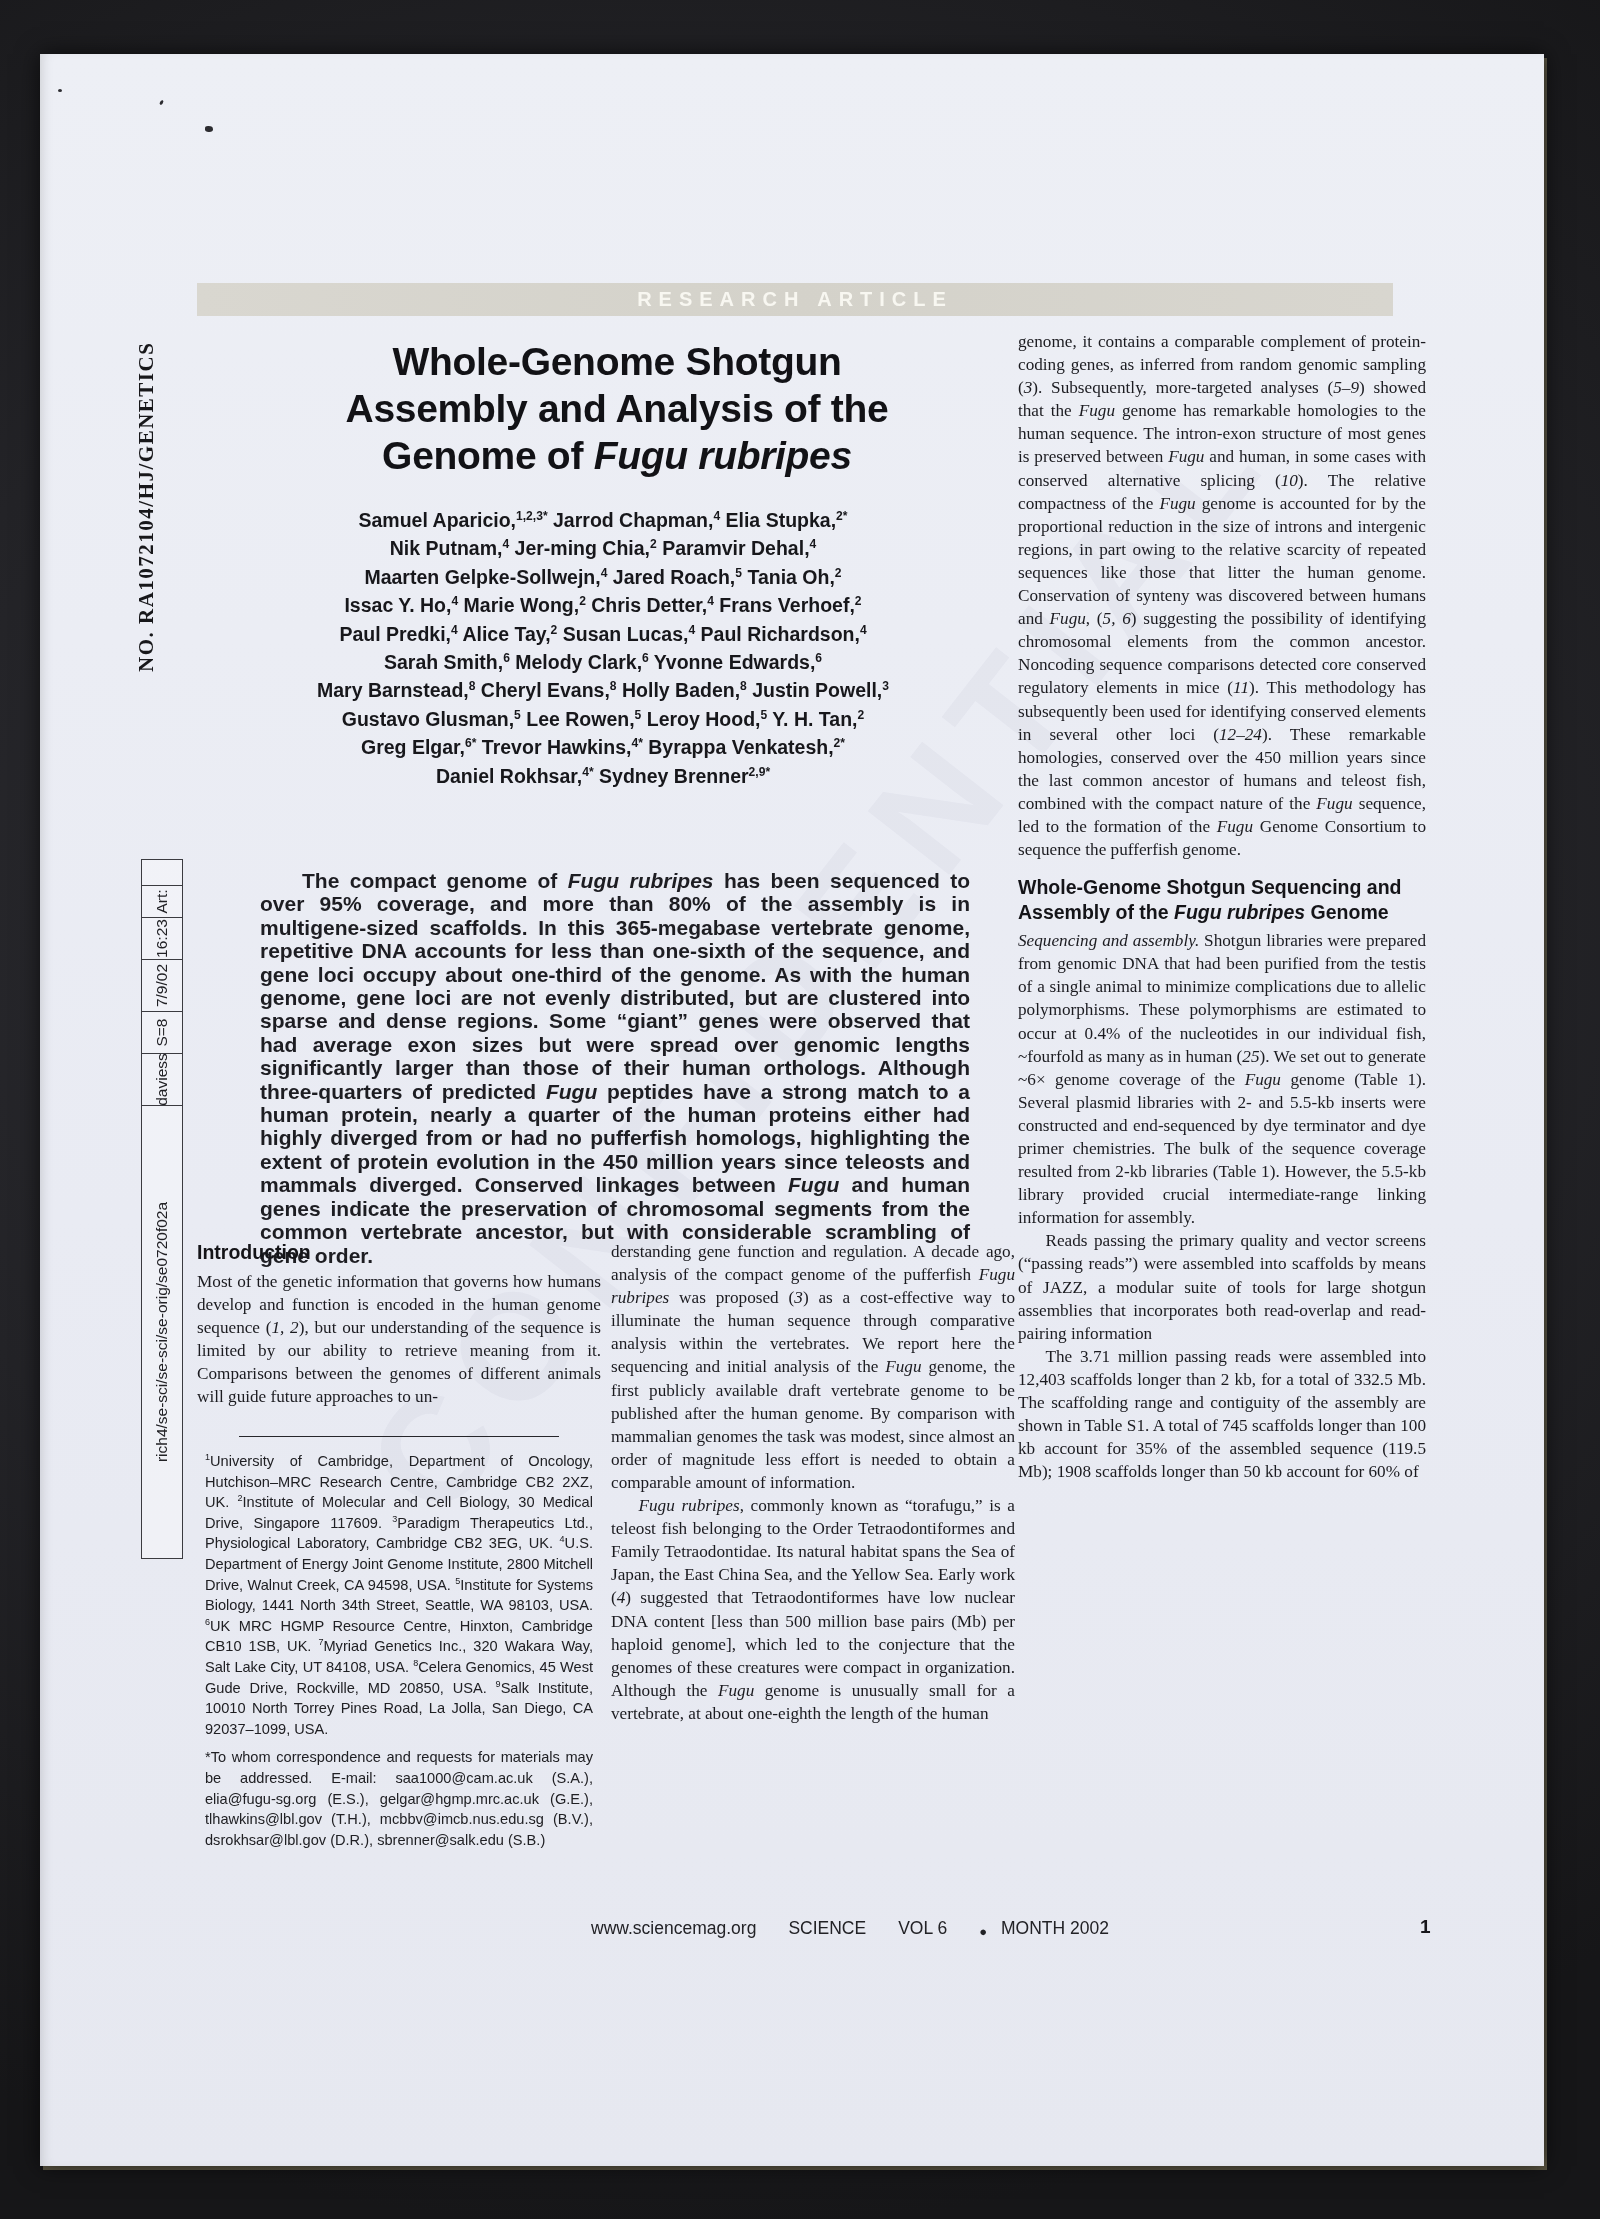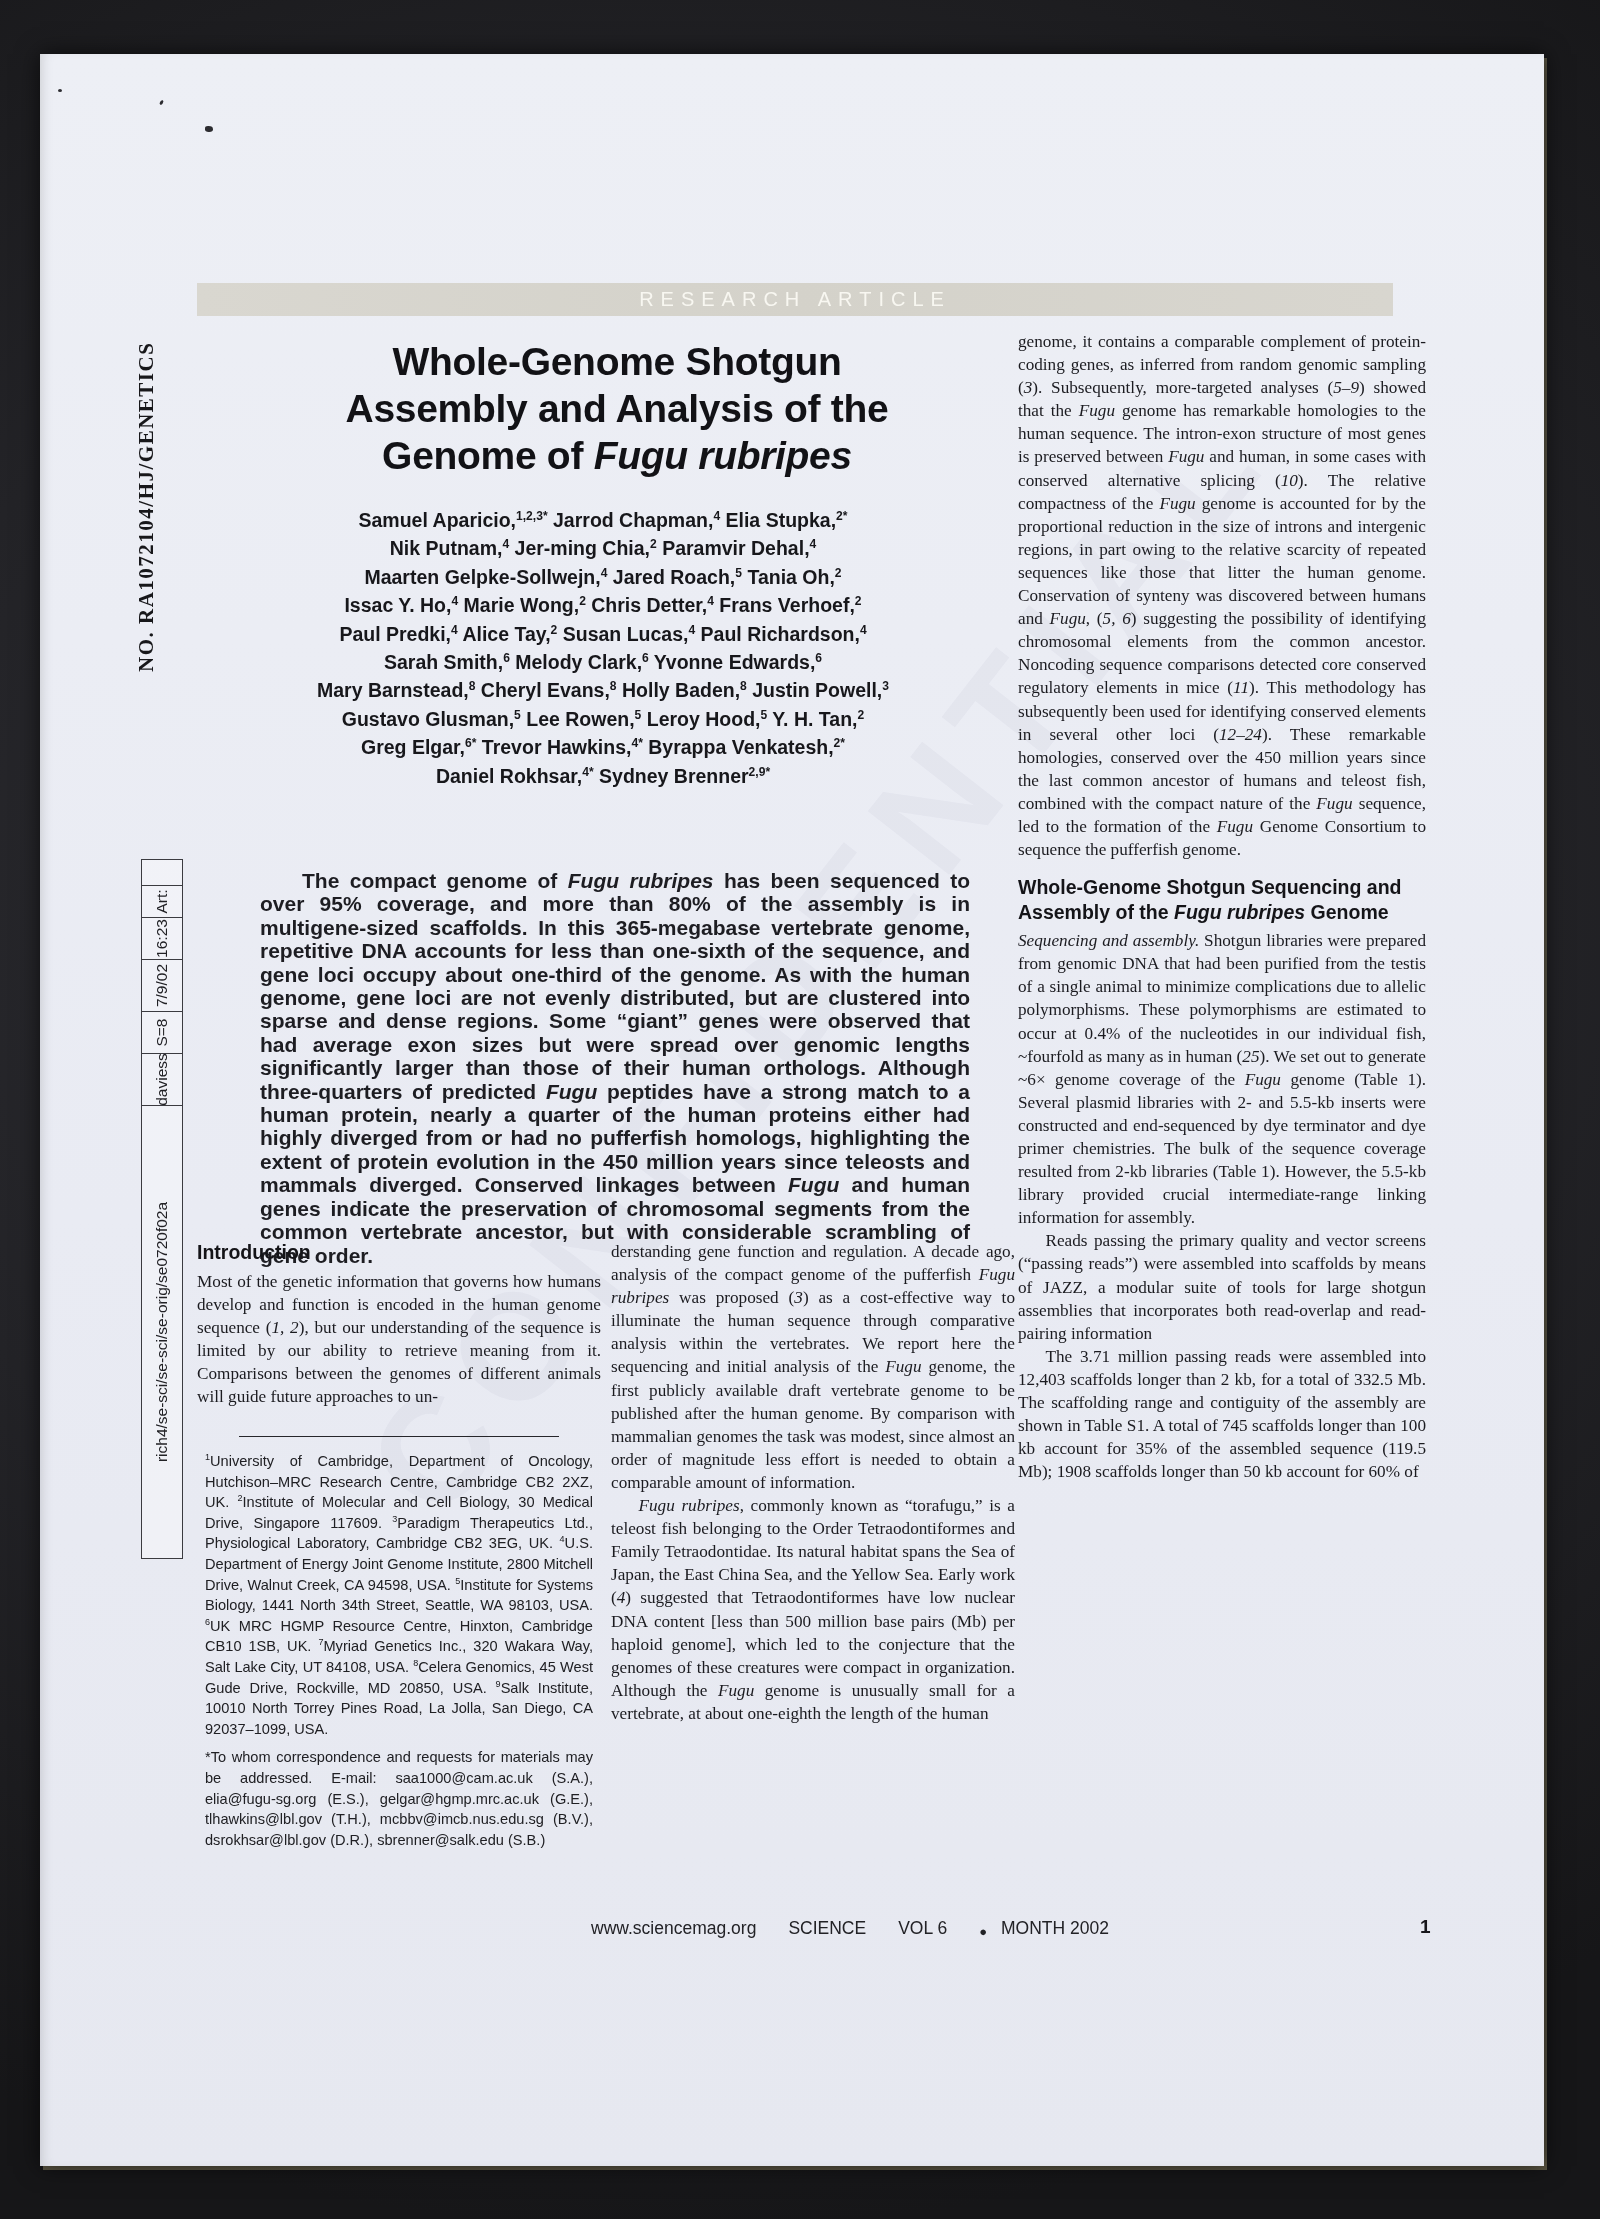--- a/index.html
+++ b/index.html
@@ -45,21 +45,21 @@
   }
   .galley-cell + .galley-cell{border-left:1.6px solid #3b3b40;}
 
   
   .banner{
     position:absolute;left:157px;top:229px;width:1196px;height:33px;
     background:linear-gradient(90deg,#d9d7d0 0%,#d4d2ca 50%,#d8d6cf 100%);
   }
   .banner-text{
     display:block;text-align:center;line-height:33px;color:#f8f7f1;
-    font-weight:normal;font-size:20px;letter-spacing:7px;
+    font-weight:bold;font-size:20px;letter-spacing:7px;
   }
 
   sup{font-size:62%;vertical-align:super;line-height:0;}
 
   .title{
     position:absolute;left:171px;top:284px;width:812px;text-align:center;
     font-weight:bold;font-size:39px;line-height:47px;color:#121216;letter-spacing:-.3px;
   }
   .authors{
     position:absolute;left:147px;top:452px;width:832px;text-align:center;

